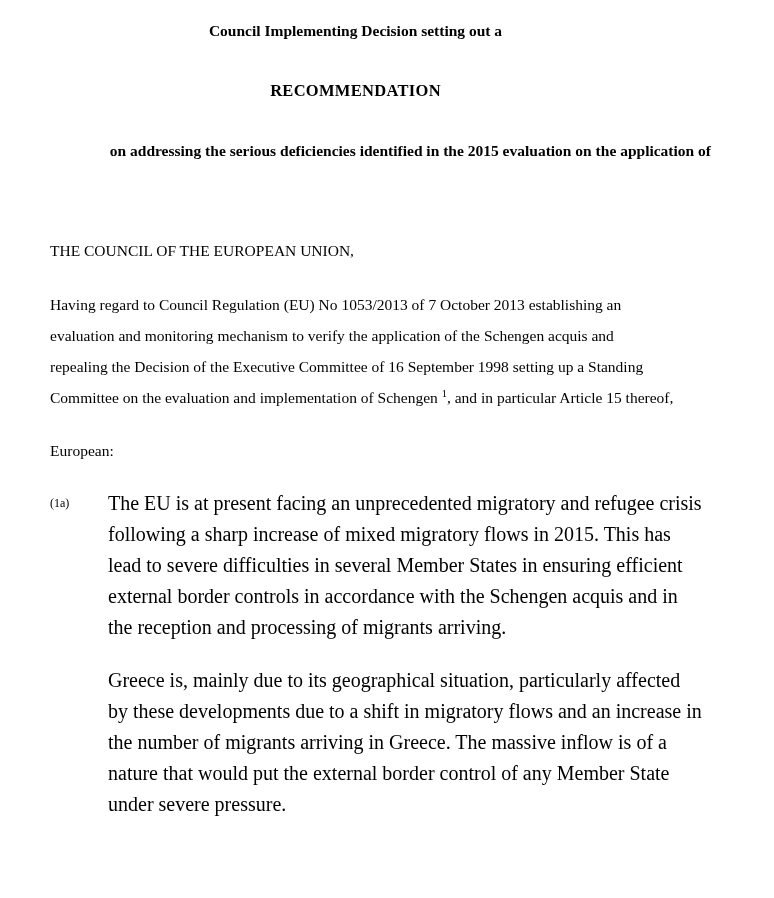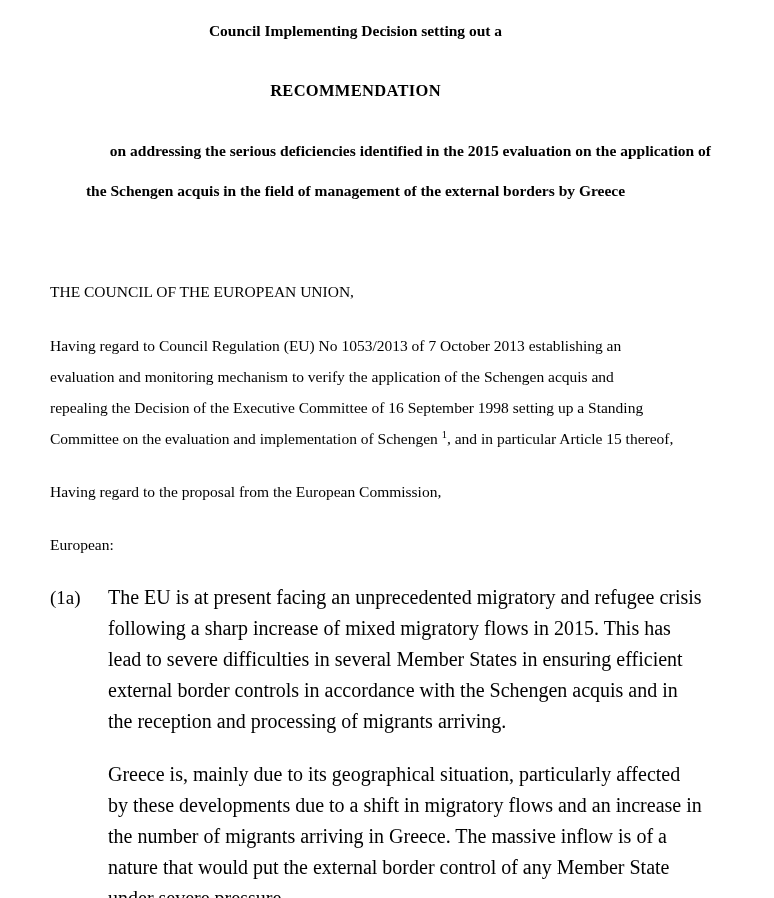--- a/index.html
+++ b/index.html
@@ -68,21 +68,21 @@
     margin-bottom: 23px;
   }
   .recital {
     display: flex;
     align-items: flex-start;
     margin-top: 22px;
   }
   .recital-num {
     width: 58px;
     flex: 0 0 58px;
-    font-size: 19px;
+    font-size: 12px;
     line-height: 31px;
   }
   .recital-body {
     flex: 1 1 auto;
   }
   .recital-body p {
     font-size: 20px;
     line-height: 31px;
     margin: 0 0 22px 0;
   }
@@ -104,35 +104,33 @@
 
 <div class="page">
 
   <div class="title-block">
     <div class="title-line t1">Council Implementing Decision setting out a</div>
     <div class="title-line t2">RECOMMENDATION</div>
   </div>
 
   <div class="subtitle-block">
     <div class="subtitle-line s1 overflow-line">on addressing the serious deficiencies identified in the 2015 evaluation on the application of</div>
-    <div class="subtitle-line s2">the Schengen acquis in the field of management of the external borders by Greece</div>
   </div>
 
   <div class="body-block">
 
     <p class="para caps">THE COUNCIL OF THE EUROPEAN UNION,</p>
 
     <p class="para">
       <span class="overflow-line">Having regard to Council Regulation (EU) No 1053/2013 of 7 October 2013 establishing an</span><br>
       <span class="overflow-line">evaluation and monitoring mechanism to verify the application of the Schengen acquis and</span><br>
       <span class="overflow-line">repealing the Decision of the Executive Committee of 16 September 1998 setting up a Standing</span><br>
       <span class="overflow-line"><span>Committee on the evaluation and implementation of Schengen </span><span class="fn">1</span><span>, and in particular Article 15 thereof,</span></span>
     </p>
 
-    <p class="para">Having regard to the proposal from the European Commission,</p>
 
     <p class="para">European:</p>
 
     <div class="recital">
       <div class="recital-num">(1a)</div>
       <div class="recital-body">
         <p>The EU is at present facing an unprecedented migratory and refugee crisis following a sharp increase of mixed migratory flows in 2015. This has lead to severe difficulties in several Member States in ensuring efficient external border controls in accordance with the Schengen acquis and in the reception and processing of migrants arriving.</p>
         <p>Greece is, mainly due to its geographical situation, particularly affected by these developments due to a shift in migratory flows and an increase in the number of migrants arriving in Greece. The massive inflow is of a nature that would put the external border control of any Member State under severe pressure.</p>
       </div>
     </div>

